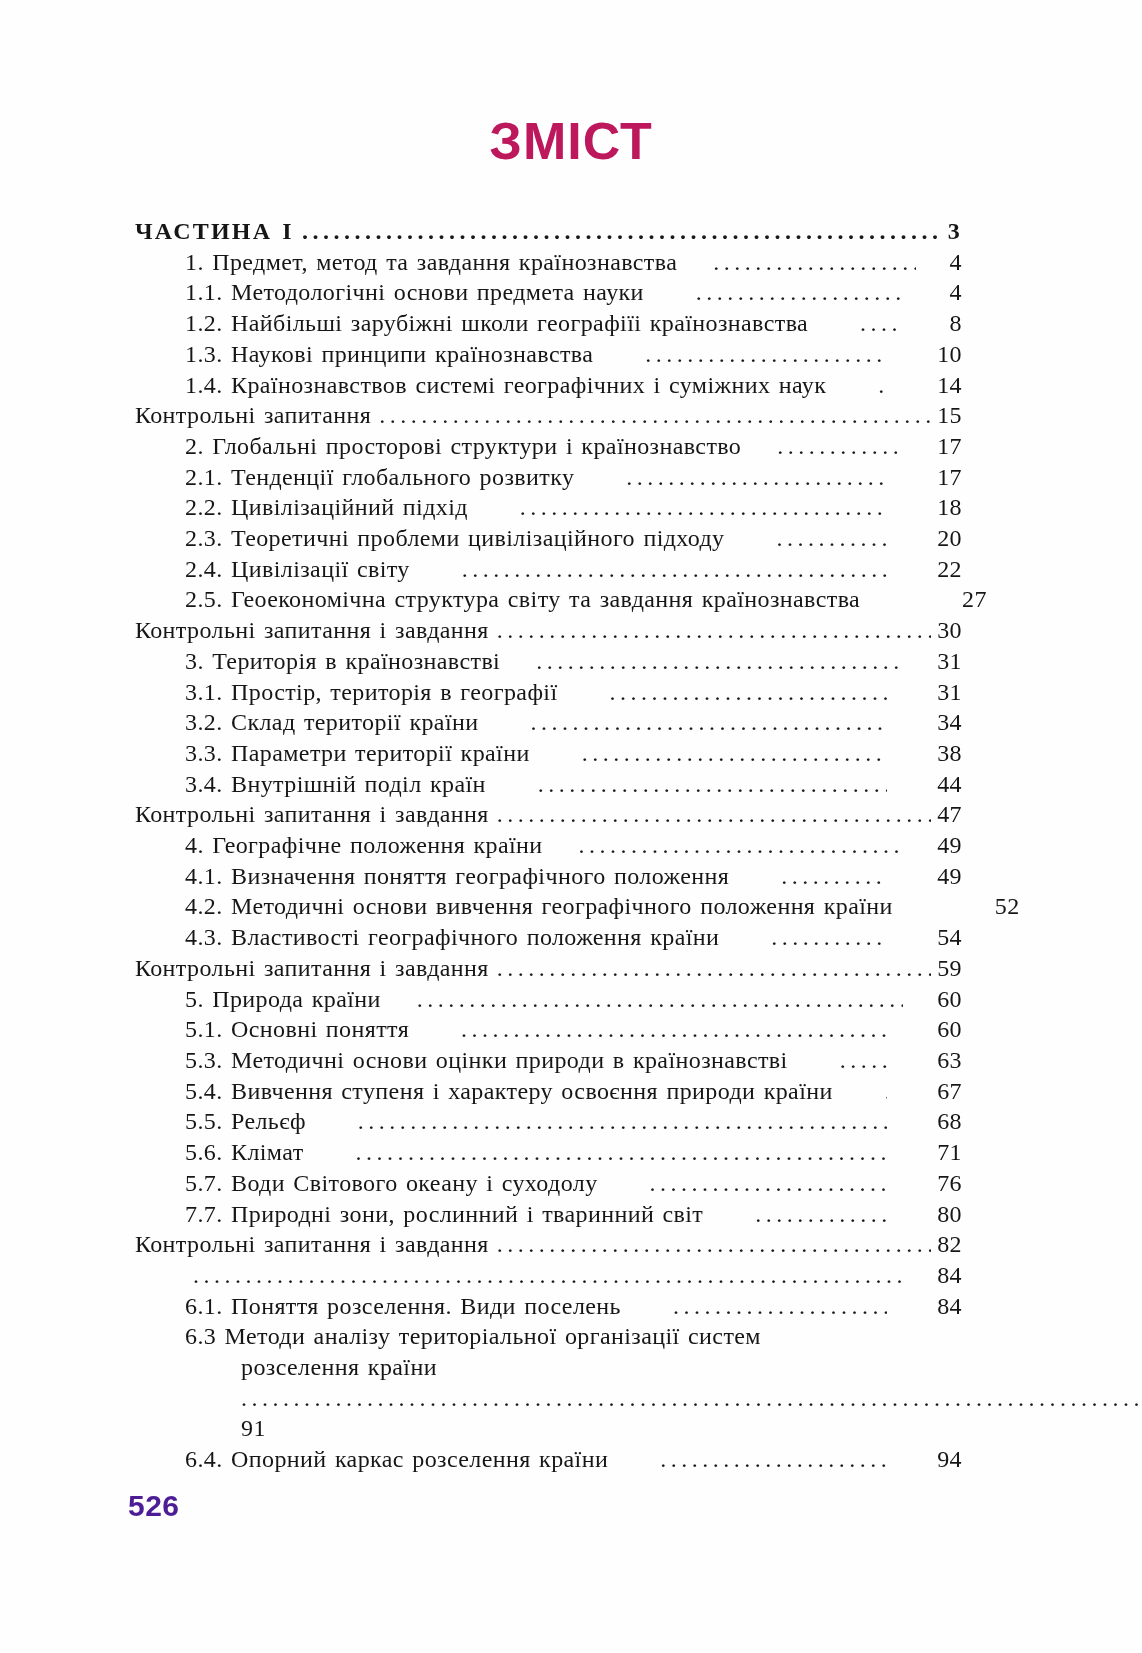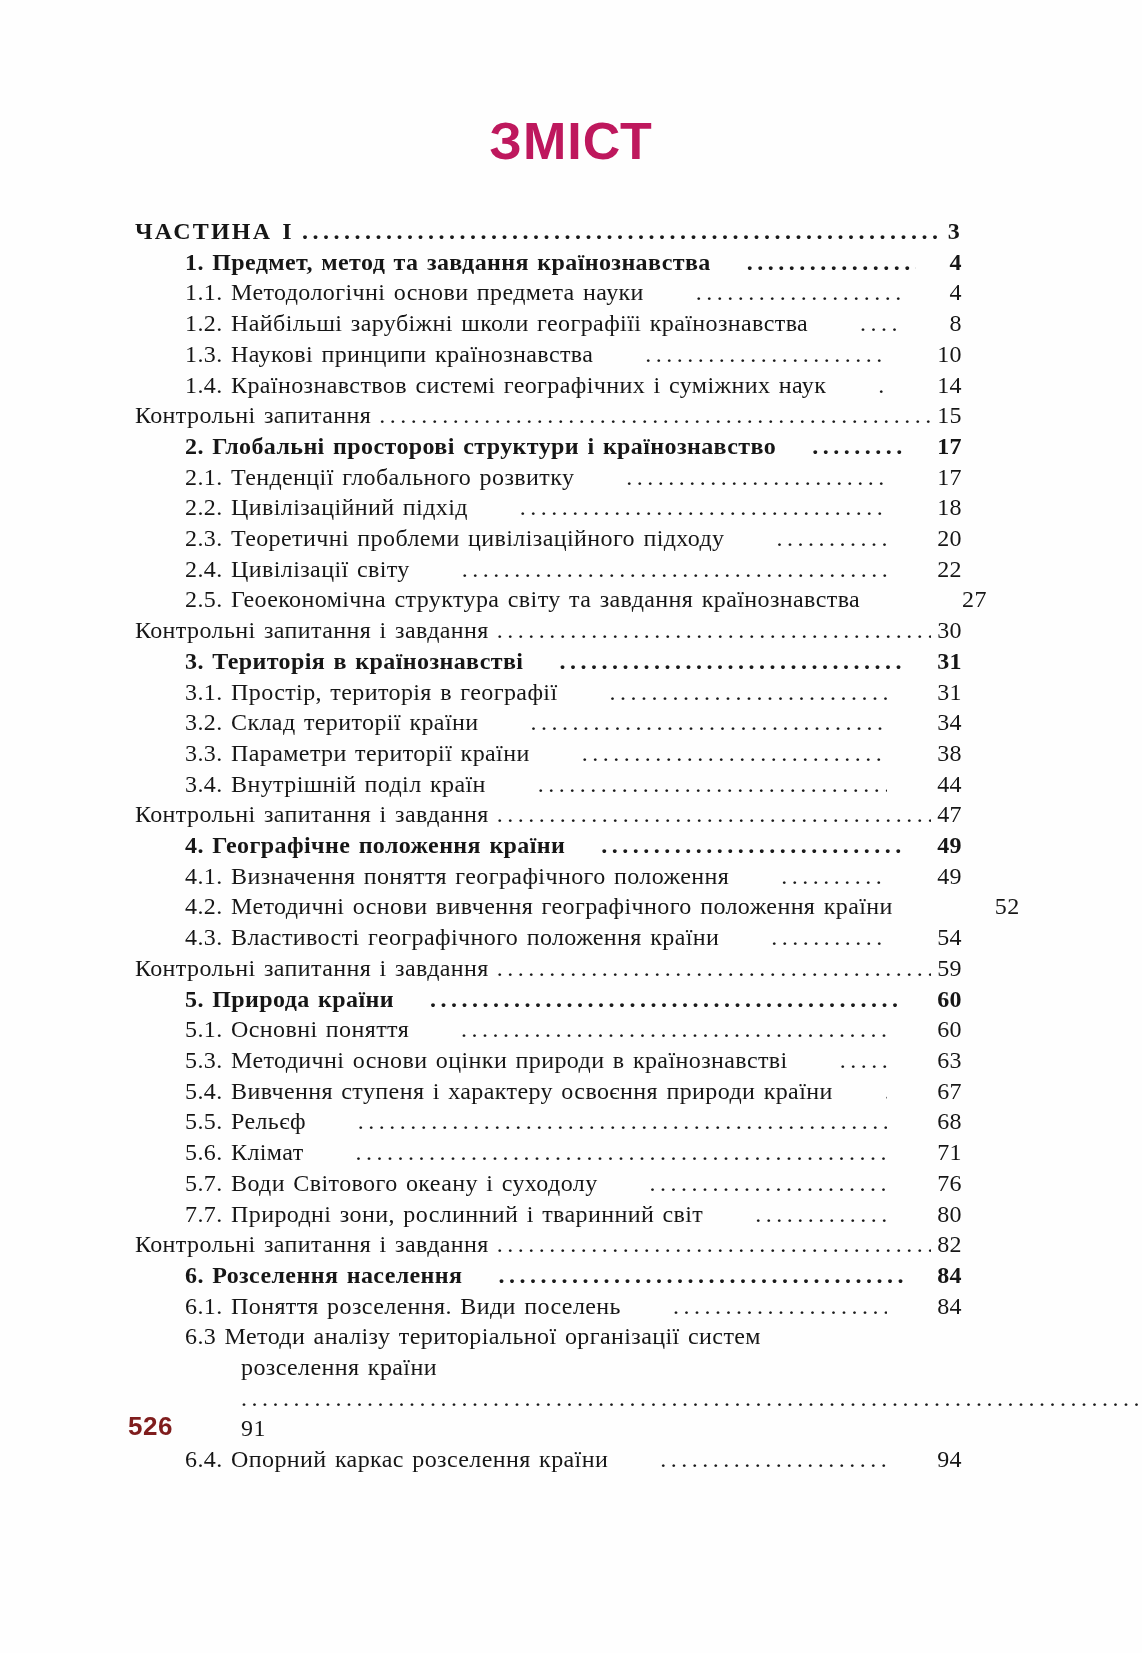--- a/index.html
+++ b/index.html
@@ -47,34 +47,34 @@
   .row .dots::after {
     content: "..........................................................................................................................................";
     letter-spacing: 4.5px;
     color: #1a1a1a;
   }
   .row .pagenum {
     flex: 0 0 auto;
     text-align: right;
   }
   .row.part { font-weight: bold; letter-spacing: 2.2px; }
-  .row.chapter { padding-left: 50px; font-weight: bold; gap: 28px; }
+  .row.chapter { padding-left: 50px; font-weight: normal; gap: 28px; }
   .row.sub { padding-left: 50px; gap: 44px; }
   .row.sub-nopage { padding-left: 50px; }
   .row.control { padding-left: 0; justify-content: center; }
   .row.continuation { padding-left: 98px; flex-direction: column; }
   .footer-pagenum {
     position: absolute;
     left: 128px;
-    top: 1411px;
+    top: 1489px;
     font-family: "Liberation Sans", "DejaVu Sans", sans-serif;
     font-weight: bold;
-    font-size: 26px;
+    font-size: 30px;
     letter-spacing: 0.5px;
-    color: #7f1d1d;
+    color: #4c1d95;
   }
 </style>
 </head>
 <body>
 
 <div class="page">
 
   <h1 class="doc-title">ЗМІСТ</h1>
 
   <div class="toc" id="toc">
@@ -242,21 +242,20 @@
     <span class="entry-text">7.7. Природні зони, рослинний і тваринний світ</span>
     <span class="dots"></span>
     <span class="pagenum">80</span>
   </div>
       <div class="row control">
     <span class="entry-text">Контрольні запитання і завдання</span>
     <span class="dots"></span>
     <span class="pagenum">82</span>
   </div>
       <div class="row chapter">
-    <span class="entry-text">6. Розселення населення</span>
     <span class="dots"></span>
     <span class="pagenum">84</span>
   </div>
       <div class="row sub">
     <span class="entry-text">6.1. Поняття розселення. Види поселень</span>
     <span class="dots"></span>
     <span class="pagenum">84</span>
   </div>
       <div class="row sub-nopage">
     <span class="entry-text">6.3 Методи аналізу територіальної організації систем</span>

